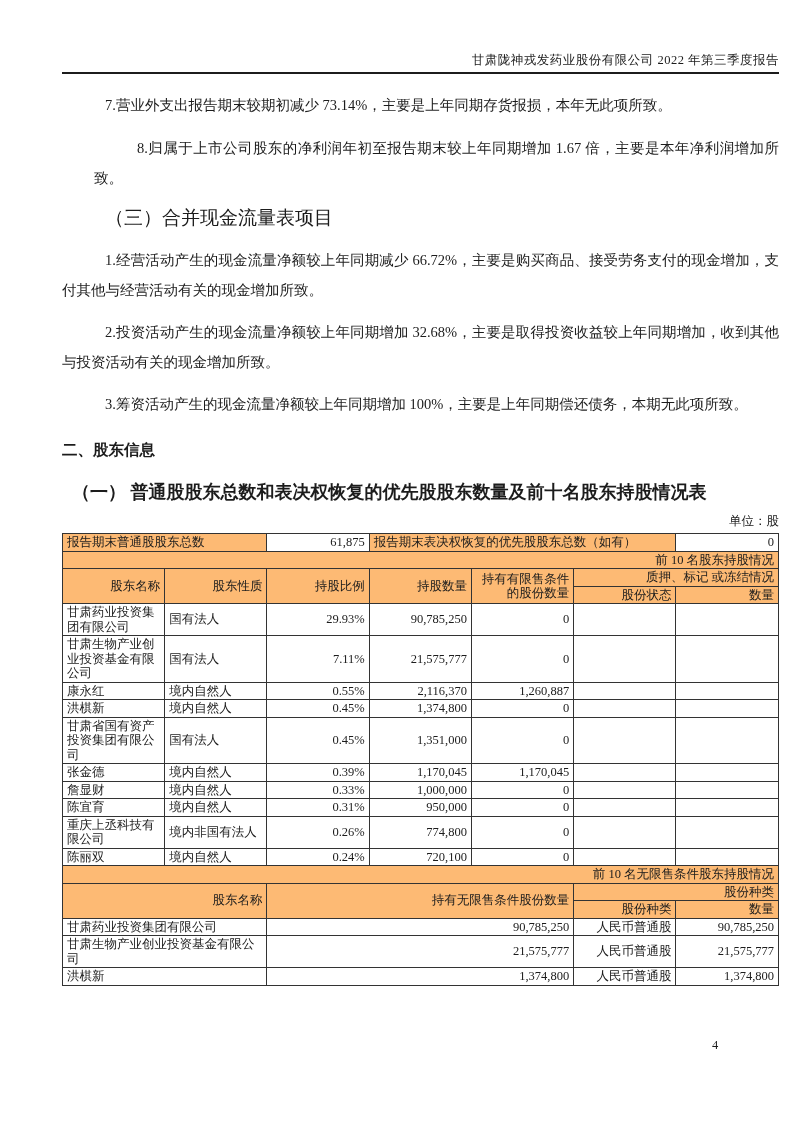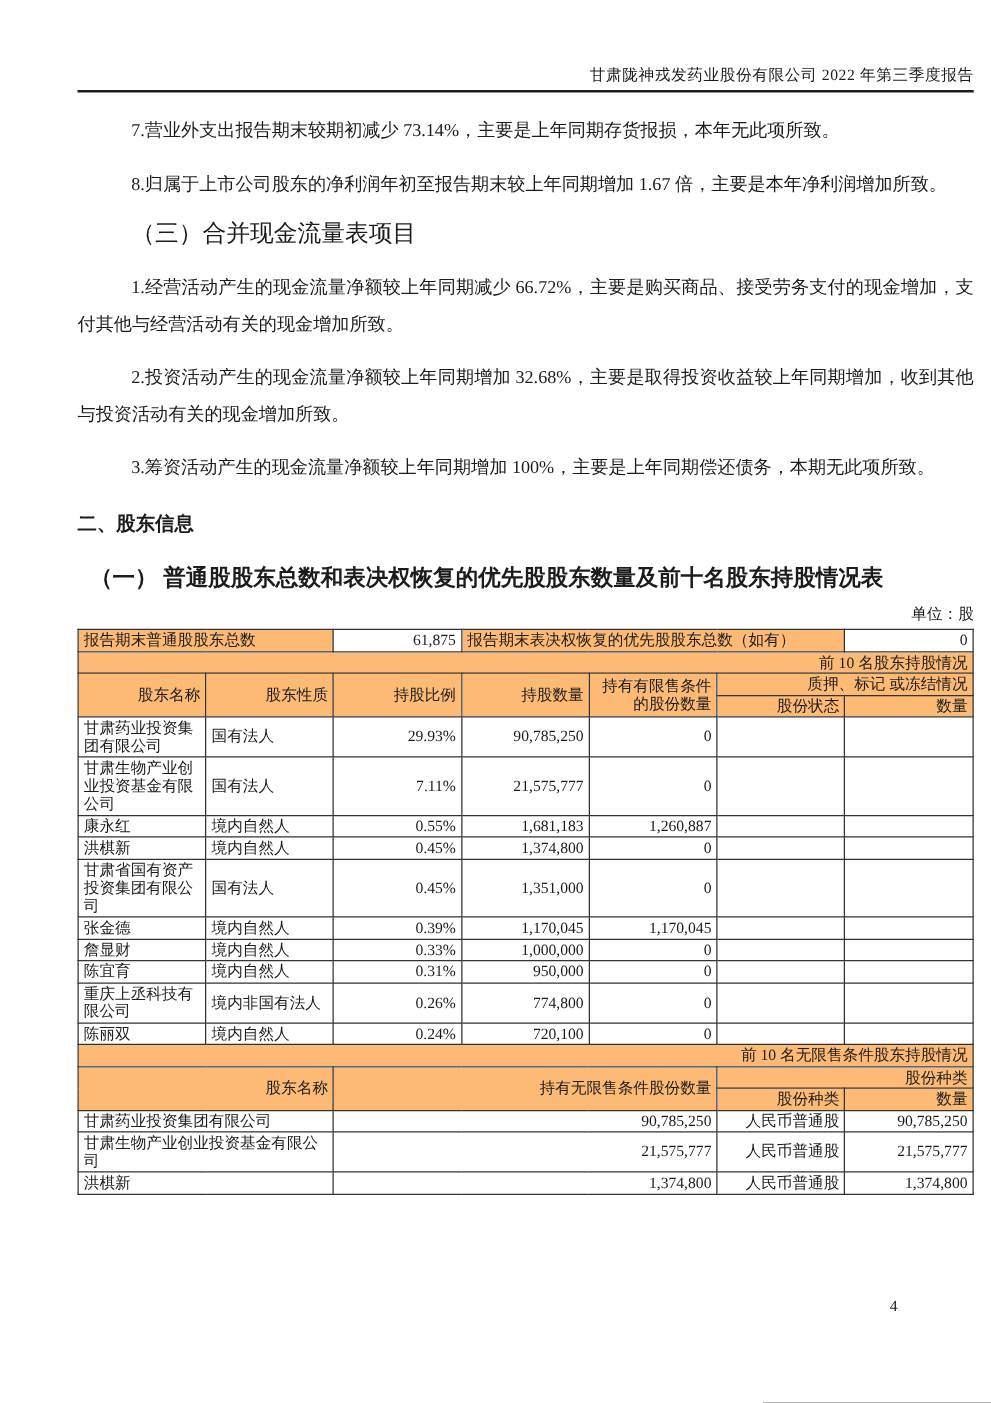--- a/index.html
+++ b/index.html
@@ -15,21 +15,21 @@
   .header-rule{
     position:absolute;top:72px;left:62px;right:62px;height:0;
     border-top:2px solid #1c1c1c;
   }
   .content{position:absolute;top:90px;left:62px;right:62px;}
   .para{
     font-size:14.5px;line-height:30px;text-align:justify;
     text-indent:43px;margin:0;
   }
   .mt-p7{}
-  .mt-p8{margin-top:13px;}
+  .mt-p8{margin-top:13px;margin-left:32px;}
   .sub3-heading{font-size:19px;line-height:30px;text-indent:43px;margin:10px 0 0;}
   .mt-c{margin-top:12px;}
   .sec2-heading{font-size:15.5px;font-weight:bold;line-height:26px;margin:18px 0 0;}
   .sec2-sub{font-size:18px;font-weight:bold;line-height:26px;margin:16px 0 0;text-indent:10px;}
   .unit-label{font-size:12.5px;line-height:17px;text-align:right;margin:8px 0 0;}
   table.sh{
     width:100%;border-collapse:collapse;table-layout:fixed;
     margin-top:3px;font-size:12.5px;
   }
   table.sh td{
@@ -120,21 +120,21 @@
         <td class="r">7.11%</td>
         <td class="r">21,575,777</td>
         <td class="r">0</td>
         <td></td>
         <td></td>
       </tr>
       <tr>
         <td class="l">康永红</td>
         <td class="l">境内自然人</td>
         <td class="r">0.55%</td>
-        <td class="r">1,681,183</td>
+        <td class="r">2,116,370</td>
         <td class="r">1,260,887</td>
         <td></td>
         <td></td>
       </tr>
       <tr>
         <td class="l">洪棋新</td>
         <td class="l">境内自然人</td>
         <td class="r">0.45%</td>
         <td class="r">1,374,800</td>
         <td class="r">0</td>

